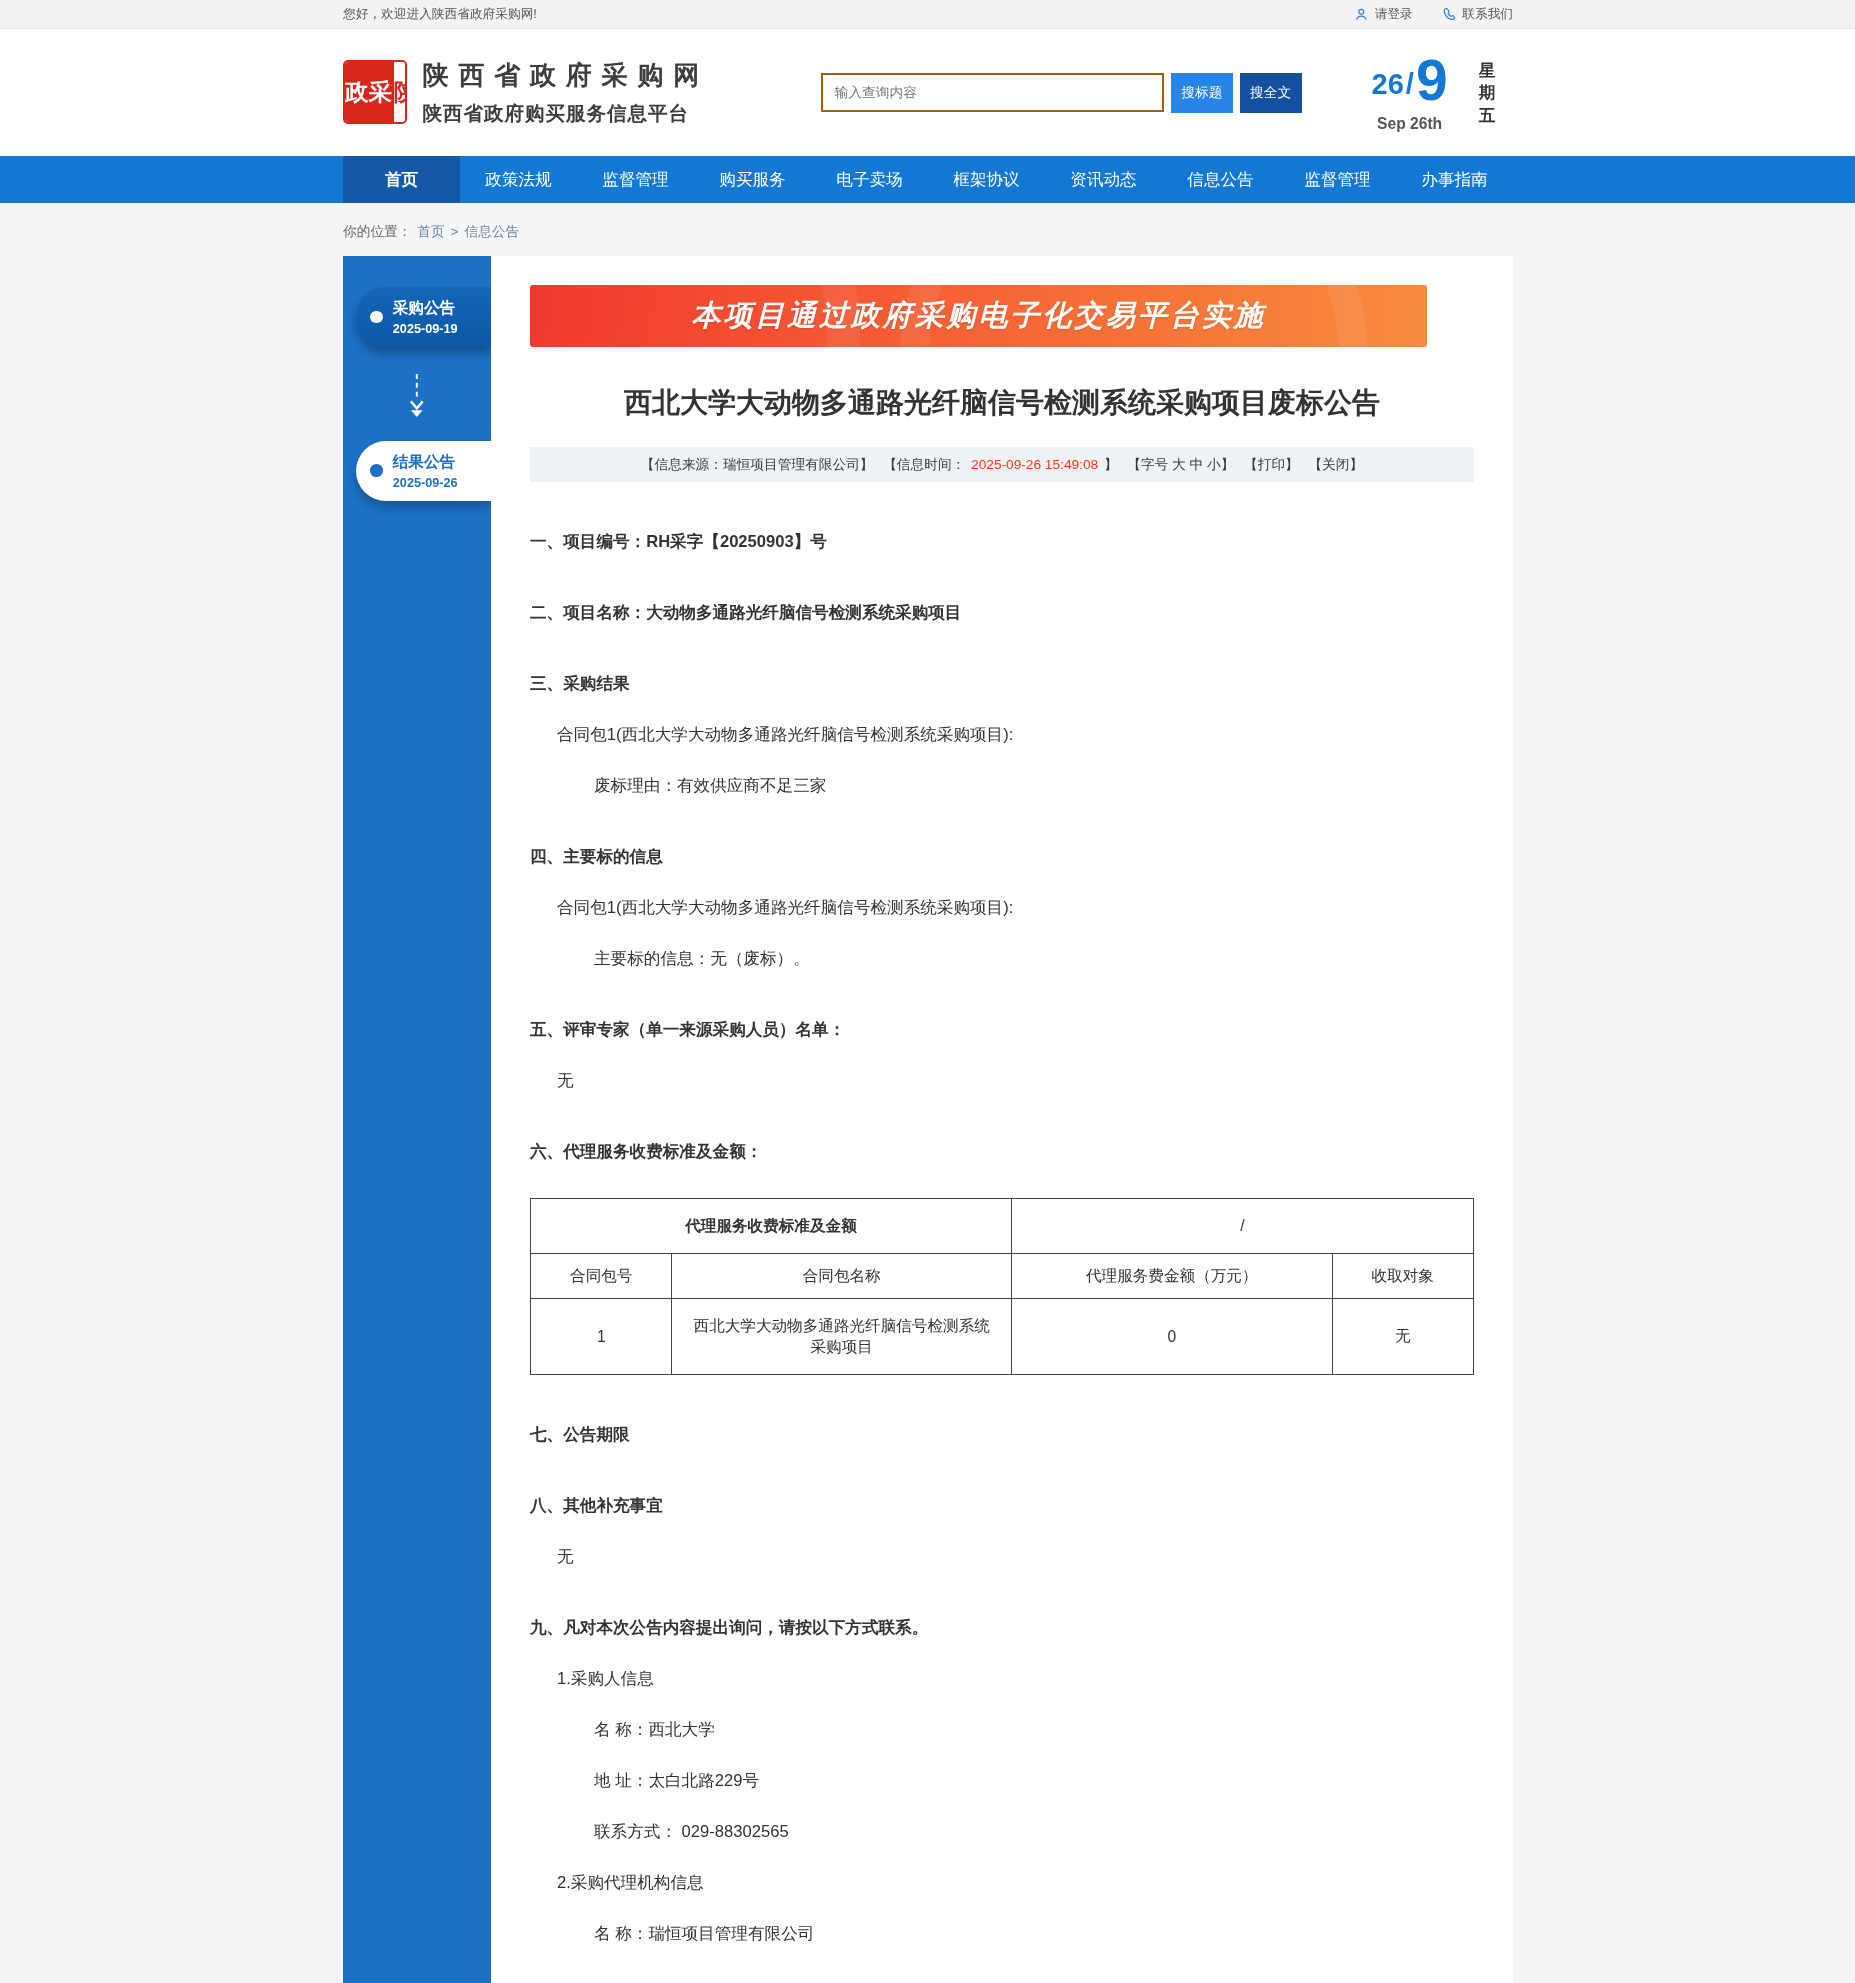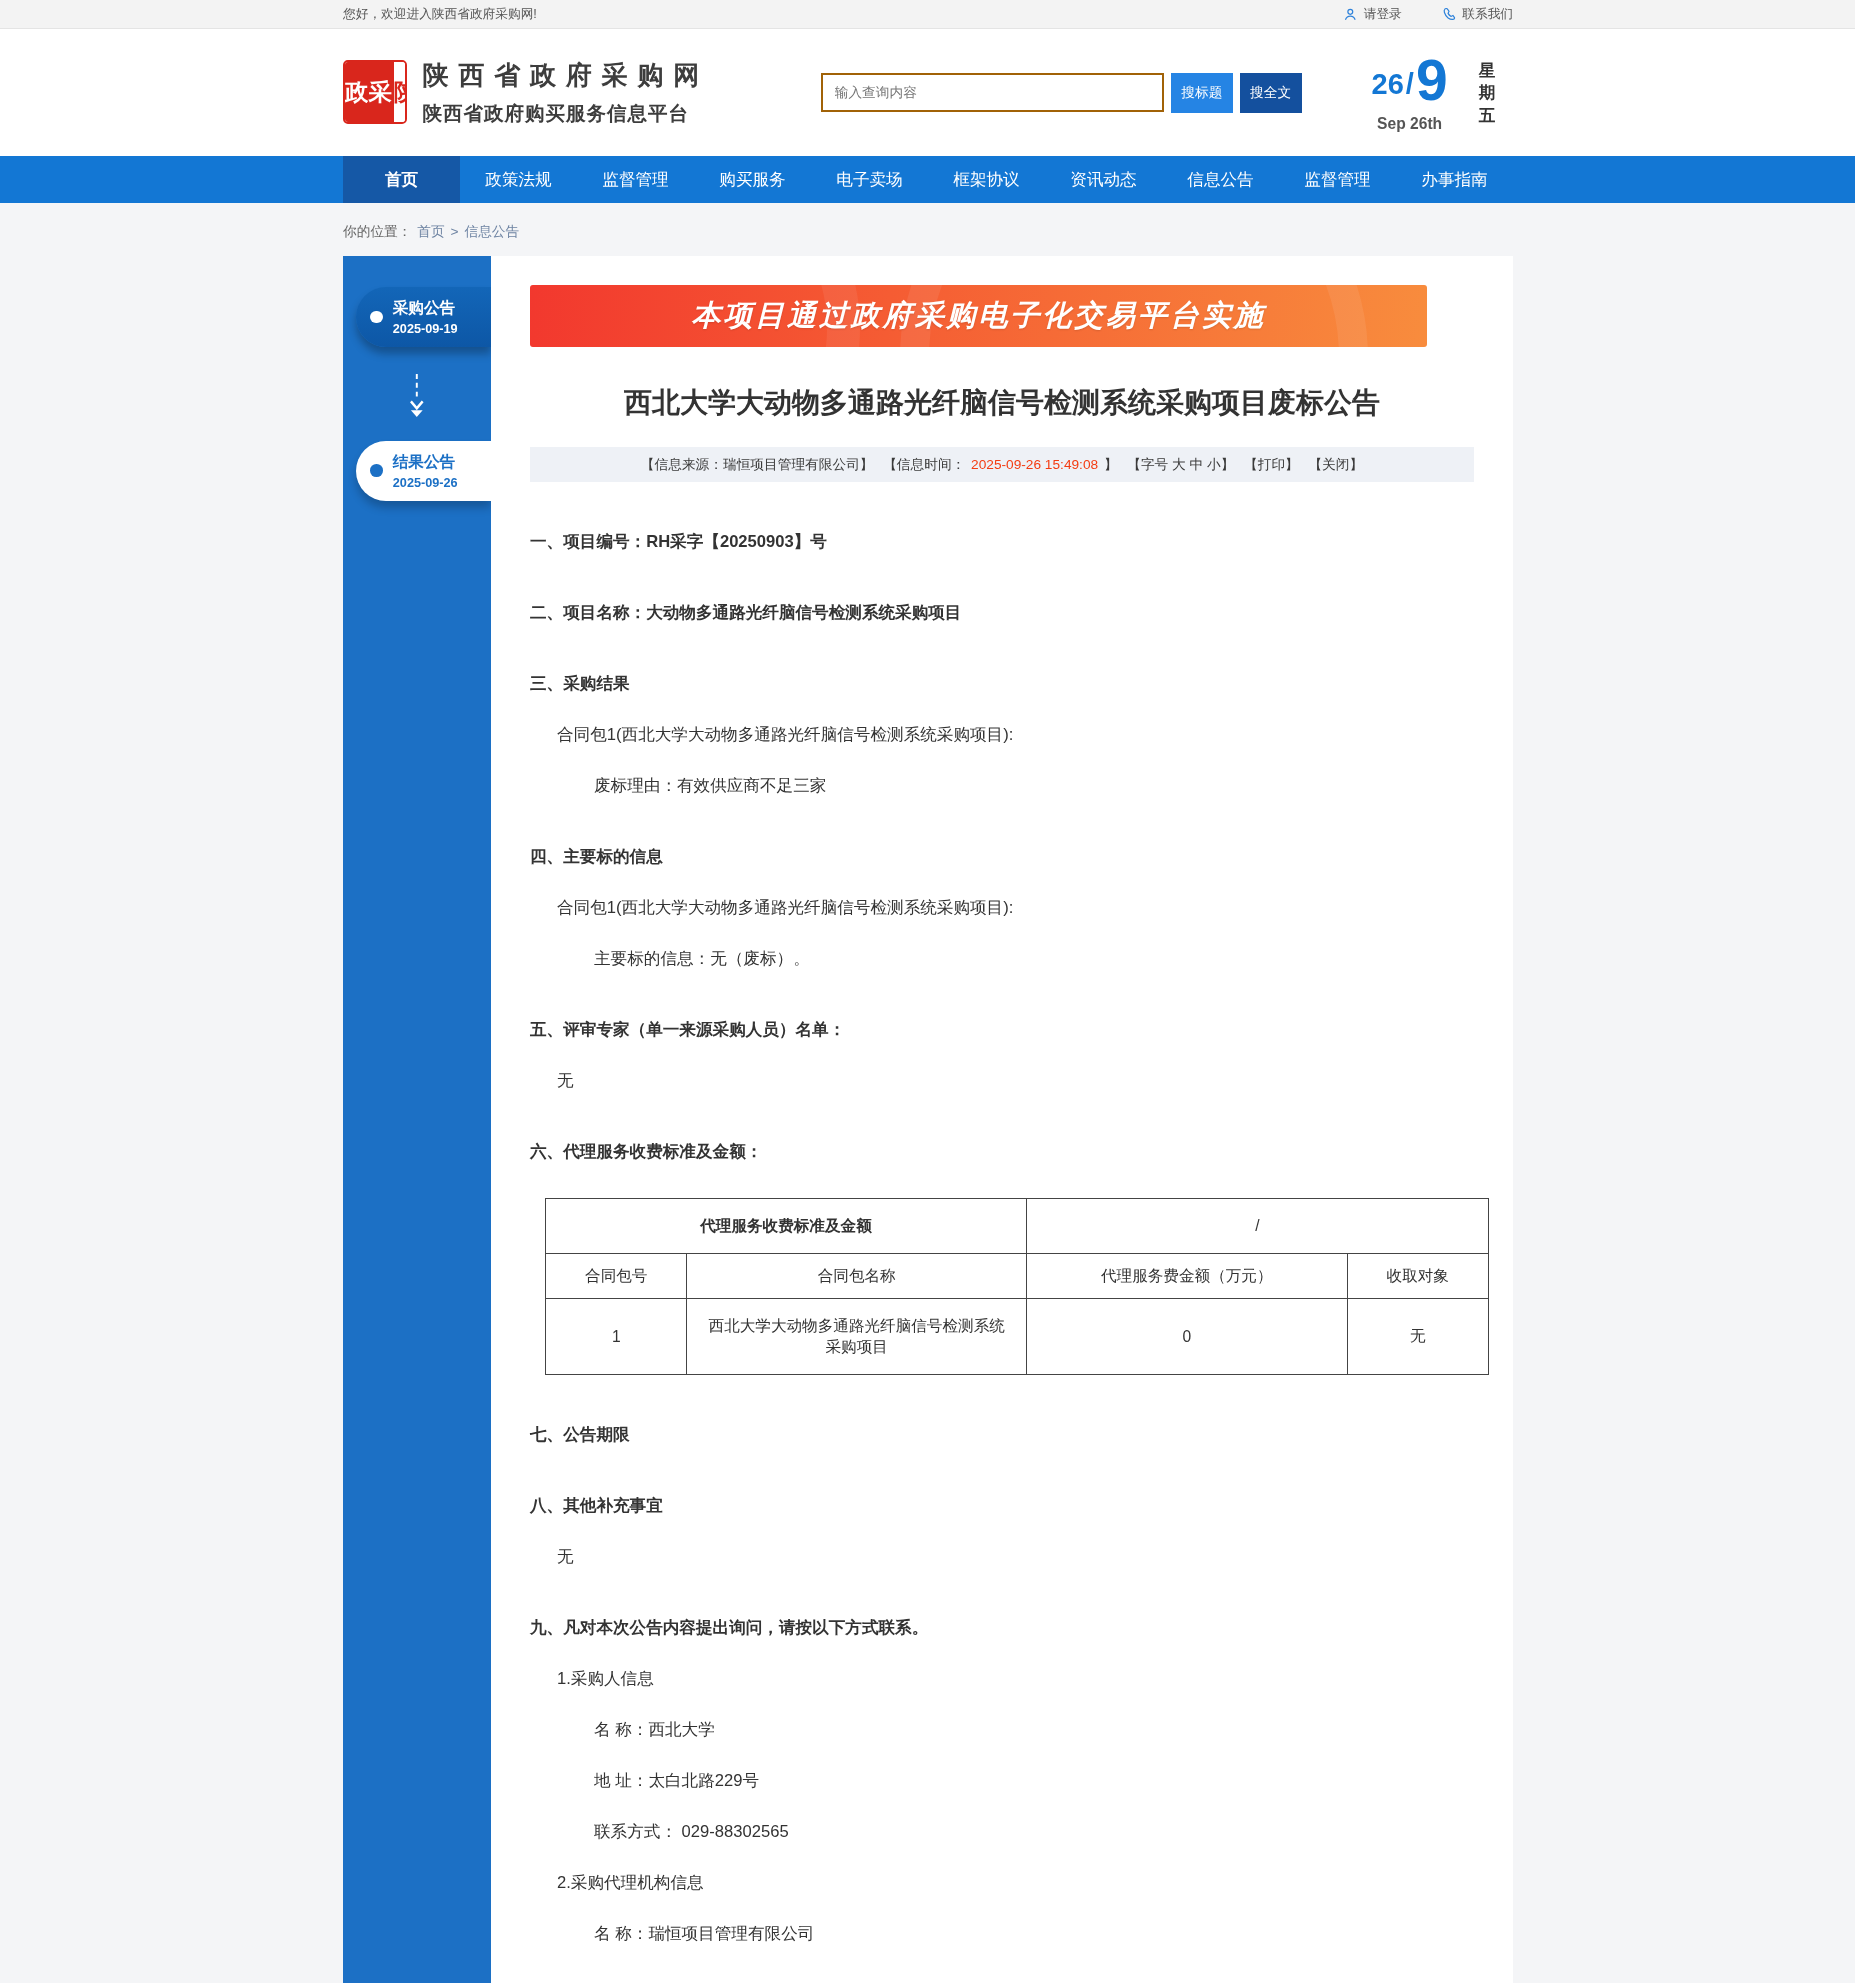--- a/index.html
+++ b/index.html
@@ -7,21 +7,21 @@
   body {
     width:1856px; background:#f4f5f7; color:#333;
     font-family:"Liberation Sans","DejaVu Sans",sans-serif;
   }
   .container { width:1170px; margin:0 auto; }
 
   
   .topbar { height:29px; background:#f3f3f3; border-bottom:1px solid #e4e4e4; }
   .topbar .container { height:100%; display:flex; justify-content:space-between; align-items:center; }
   .tb-welcome { font-size:12.7px; color:#555; }
-  .tb-right { display:flex; align-items:center; gap:40px; }
+  .tb-right { display:flex; align-items:center; gap:29px; }
   .tb-link { display:flex; align-items:center; gap:5.9px; font-size:12.7px; color:#555; cursor:pointer; }
   .tb-link svg { display:block; }
 
   
   .header { background:#fff; height:127px; }
   .header .container { height:100%; display:flex; align-items:center; }
   .logo-wrap { display:flex; align-items:center; }
   .seal { width:64px; height:64px; border:2.9px solid #d9261c; border-radius:4.9px; background:#fff;
           display:grid; grid-template-columns:1fr 1fr; grid-auto-flow:column; overflow:hidden; flex-shrink:0; }
   .seal span { display:flex; align-items:center; justify-content:center; font-weight:bold; font-size:23.4px; line-height:1; }
@@ -89,21 +89,21 @@
   .meta .red { color:#f43c12; }
   .meta .m-act { cursor:pointer; }
 
   .body { font-size:16.6px; color:#333; }
   .sec { margin-top:49px; }
   .sec .h { font-weight:bold; margin:0; }
   .sec p { margin:29px 0 0; font-weight:normal; }
   .ind1 { padding-left:27px; }
   .ind2 { padding-left:64px; }
 
-  table.fee { width:100%; border-collapse:collapse; margin-top:35px; font-size:15.6px; color:#333;margin-left:15px; }
+  table.fee { width:100%; border-collapse:collapse; margin-top:35px; font-size:15.6px; color:#333; }
   table.fee td { border:1px solid #444; text-align:center; padding:11.7px 13.7px; }
   table.fee .r1 td { height:55px; }
   table.fee .r1 .t-title { font-weight:bold; }
   table.fee .r3 td { height:76px; }
   .col-1 { width:15%; } .col-2 { width:36%; } .col-3 { width:34%; } .col-4 { width:15%; }
 </style>
 </head>
 <body>
 
 <div class="topbar">

